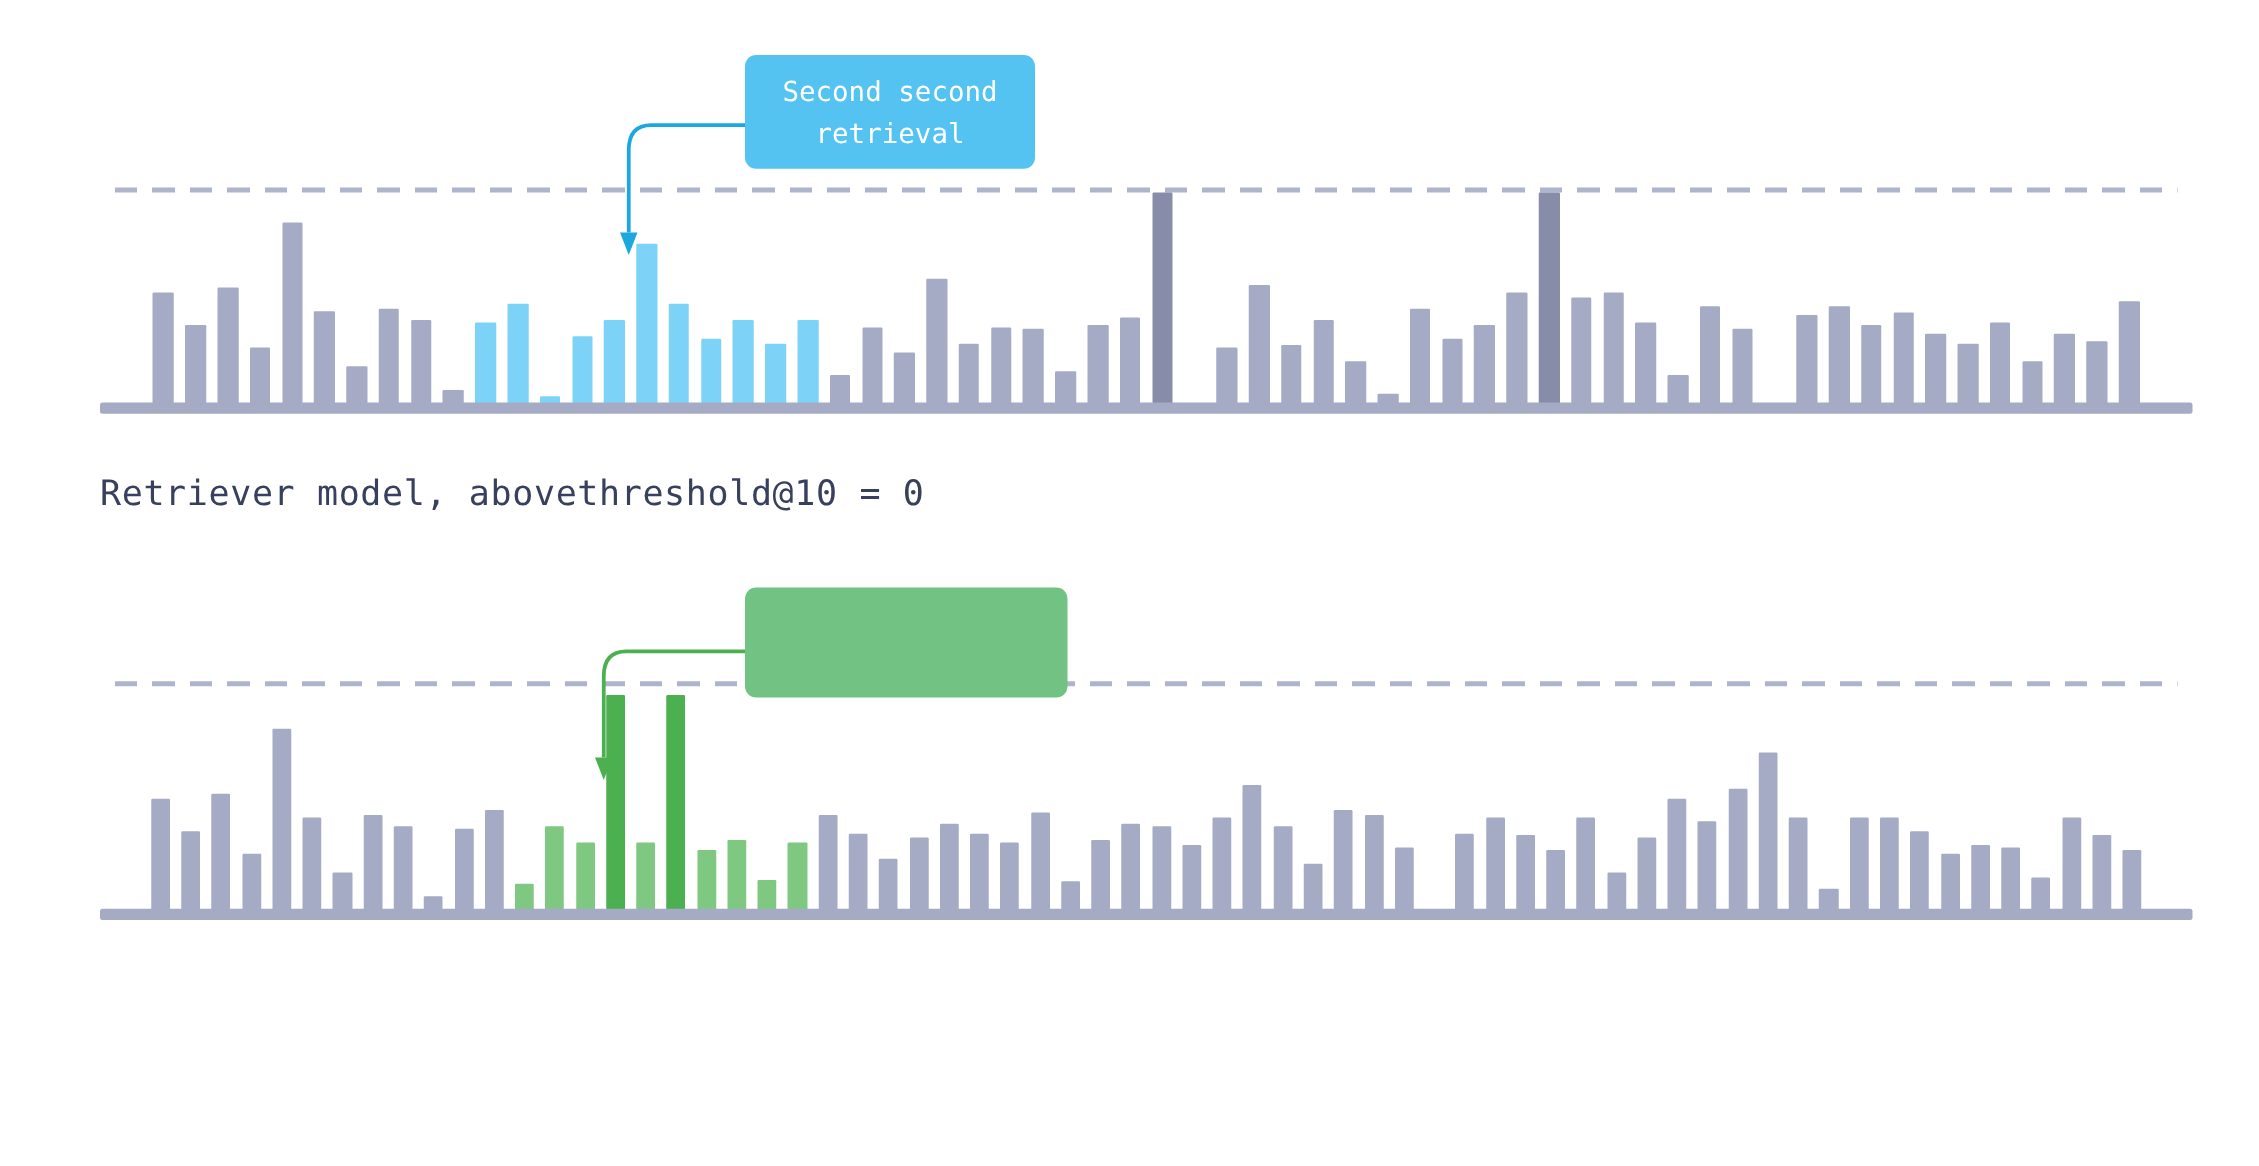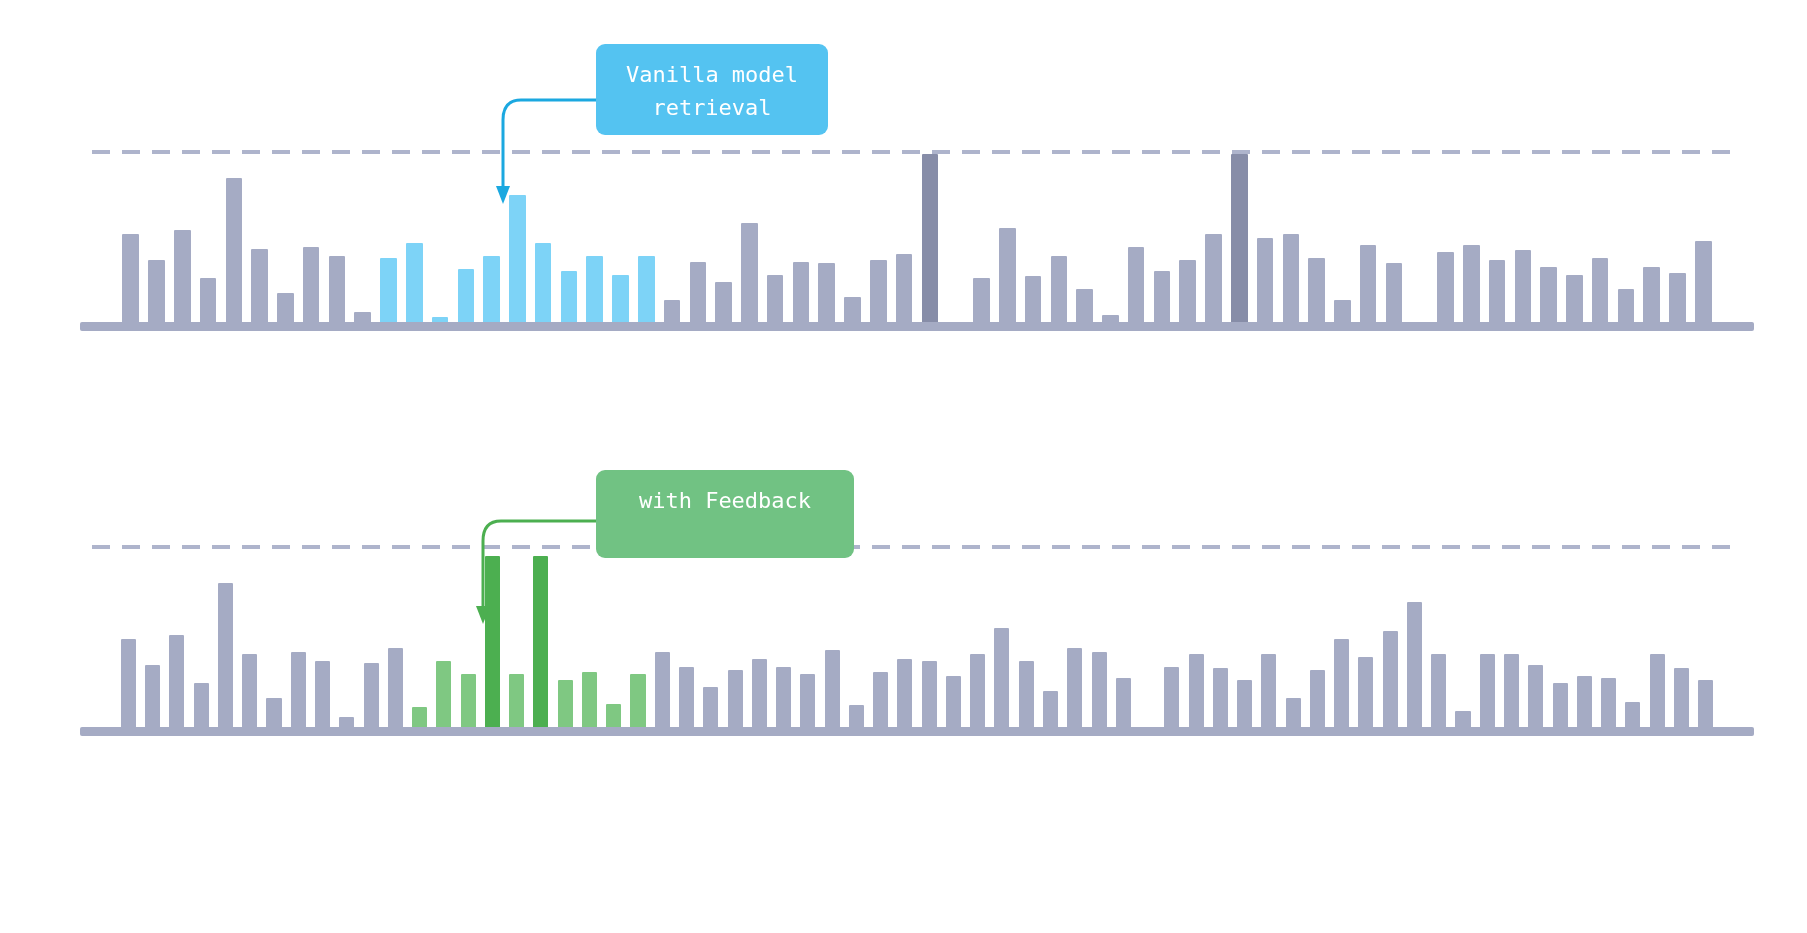--- a/index.html
+++ b/index.html
@@ -128,28 +128,29 @@
           <div class="bar" style="height: 40.7px; background: rgb(165, 171, 196);"></div>
           <div class="bar" style="height: 62.9px; background: rgb(165, 171, 196);"></div>
           <div class="bar" style="height: 57.35px; background: rgb(165, 171, 196);"></div>
           <div class="bar" style="height: 88.8px; background: rgb(165, 171, 196);"></div>
           <div class="bar" style="height: 0px; background: rgb(165, 171, 196);"></div>
         </div>
     </div>
 
     <div class="axis" id="axis-1"></div>
 
+    <div class="caption" id="caption-1">Retriever model, abovethreshold@10 = 0</div>
 
     <svg class="leader" id="leader-1" viewBox="0 0 110 130">
       <path d="M110 22 L26 22 Q8 22 8 42 L8 108" fill="none" stroke="#1BA8E0" stroke-width="3"></path>
       <path d="M8 126 L1 108 L15 108 Z" fill="#1BA8E0"></path>
     </svg>
 
     <div class="callout" id="callout-1">
-      <span class="caption-text">Vanilla model</span>
+      <span class="caption-text">Second second</span>
       <span class="caption-text">retrieval</span>
     </div>
   </div>
 
   <div class="panel" id="panel-2">
   </div>
 
   <div class="threshold" id="threshold-2"></div>
 
   <div class="plot" id="plot-2">
@@ -227,16 +228,15 @@
 
   <div class="axis" id="axis-2"></div>
 
 
   <svg class="leader" id="leader-2" viewBox="0 0 130 125">
     <path d="M130 18 L26 18 Q8 18 8 38 L8 103" fill="none" stroke="#4CAF50" stroke-width="3"></path>
     <path d="M8 121 L1 103 L15 103 Z" fill="#4CAF50"></path>
   </svg>
 
   <div class="callout" id="callout-2">
-    <span class="caption-text">with Feedback</span>
   </div>
 
 </div>
 
 </body></html>

